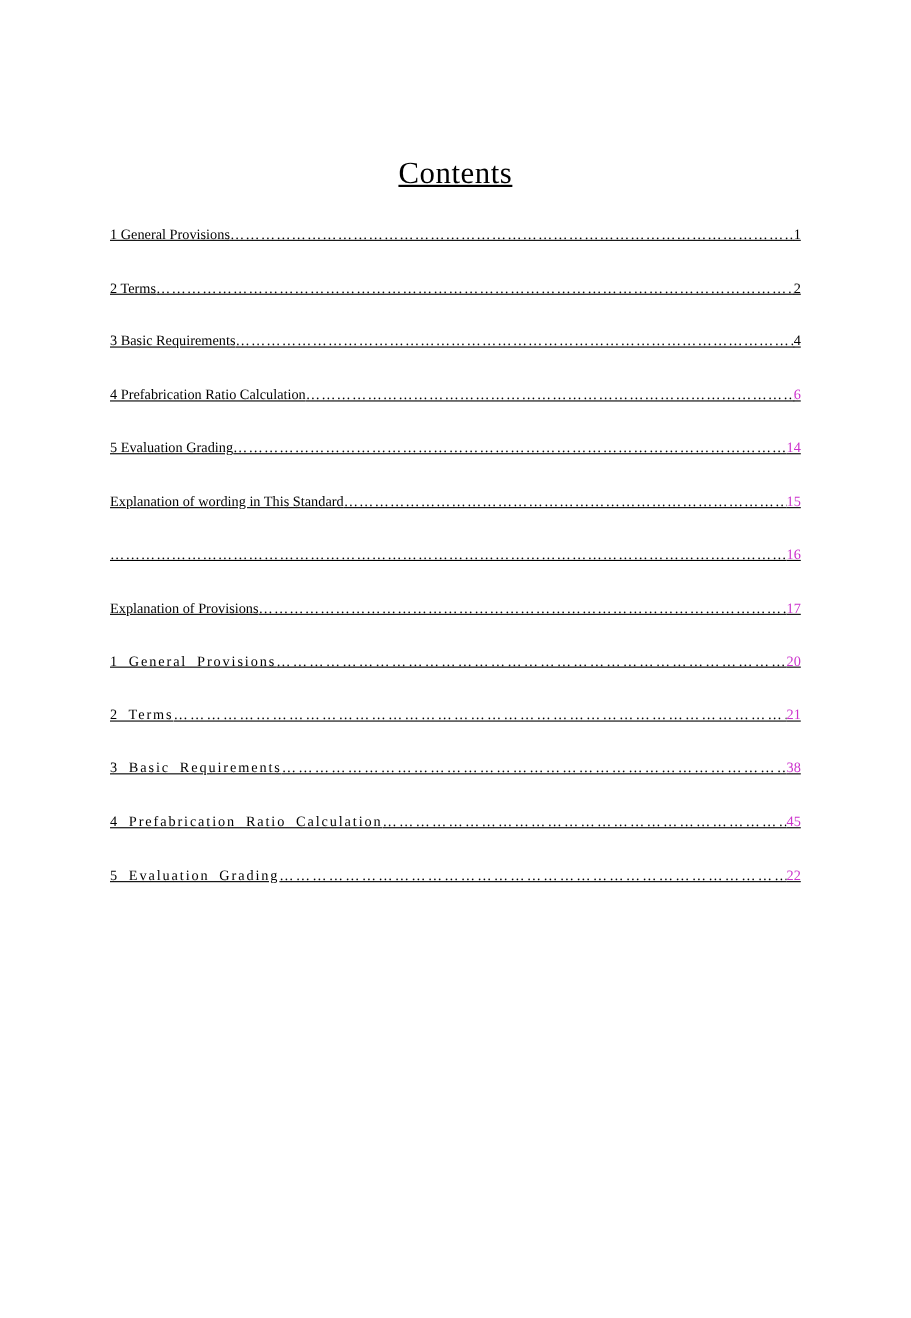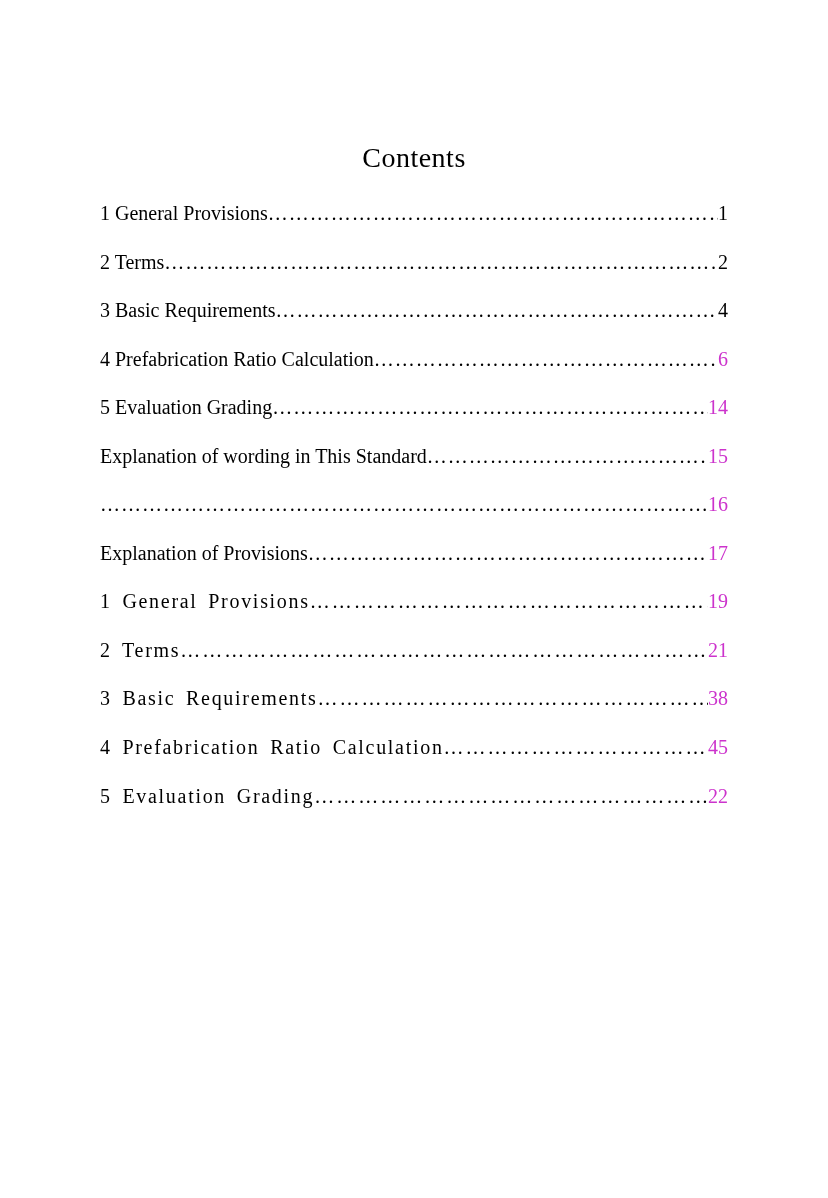--- a/index.html
+++ b/index.html
@@ -11,39 +11,40 @@
     position: relative;
     width: 828px;
     height: 1198px;
     background: var(--bg, #ffffff);
     overflow: hidden;
     font-family: "Liberation Serif", "DejaVu Serif", serif;
     color: var(--text, #000000);
   }
   .doc {
     padding: 0 100px;
+    text-decoration: underline;
   }
   .title {
     margin: 0;
     padding-top: 141px;
     font-size: 28px;
     line-height: 34px;
     font-weight: 400;
     text-align: center;
     letter-spacing: 0.5px;
   }
   .toc {
     margin-top: 14px;
   }
   .row {
     display: flex;
     align-items: baseline;
     height: 48.55px;
     line-height: 48.55px;
-    font-size: 20px;
+    font-size: 13px;
     cursor: default;
   }
   .lbl {
     white-space: nowrap;
     flex: 0 0 auto;
   }
   .dots {
     flex: 1 1 auto;
     overflow: hidden;
     white-space: nowrap;
@@ -117,21 +118,21 @@
 
       <div class="row">
         <span class="lbl">Explanation of Provisions</span>
         <span class="dots">……………………………………………………………………………………………………………………………………………………</span>
         <span class="pg accent">17</span>
       </div>
 
       <div class="row sp">
         <span class="lbl">1 General Provisions</span>
         <span class="dots">……………………………………………………………………………………………………………………………………………………</span>
-        <span class="pg accent">19</span>
+        <span class="pg accent">20</span>
       </div>
 
       <div class="row sp">
         <span class="lbl">2 Terms</span>
         <span class="dots">……………………………………………………………………………………………………………………………………………………</span>
         <span class="pg accent">21</span>
       </div>
 
       <div class="row sp">
         <span class="lbl">3 Basic Requirements</span>

